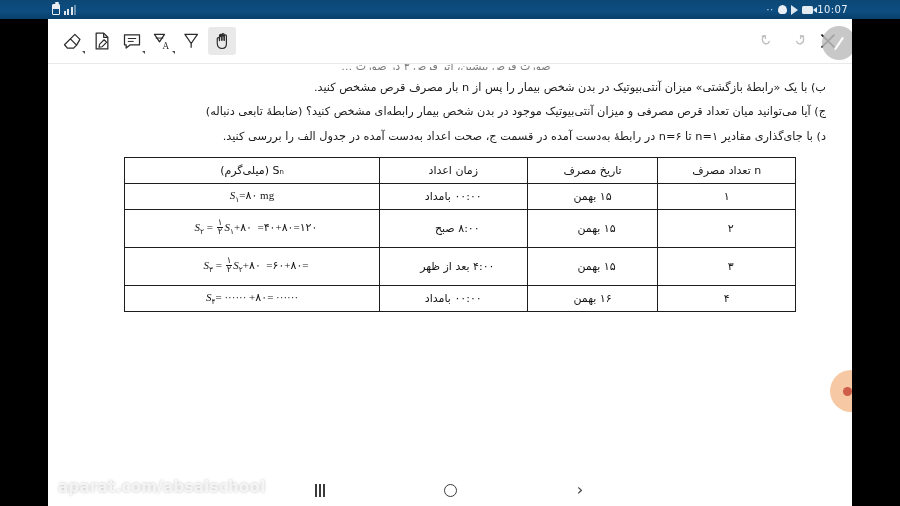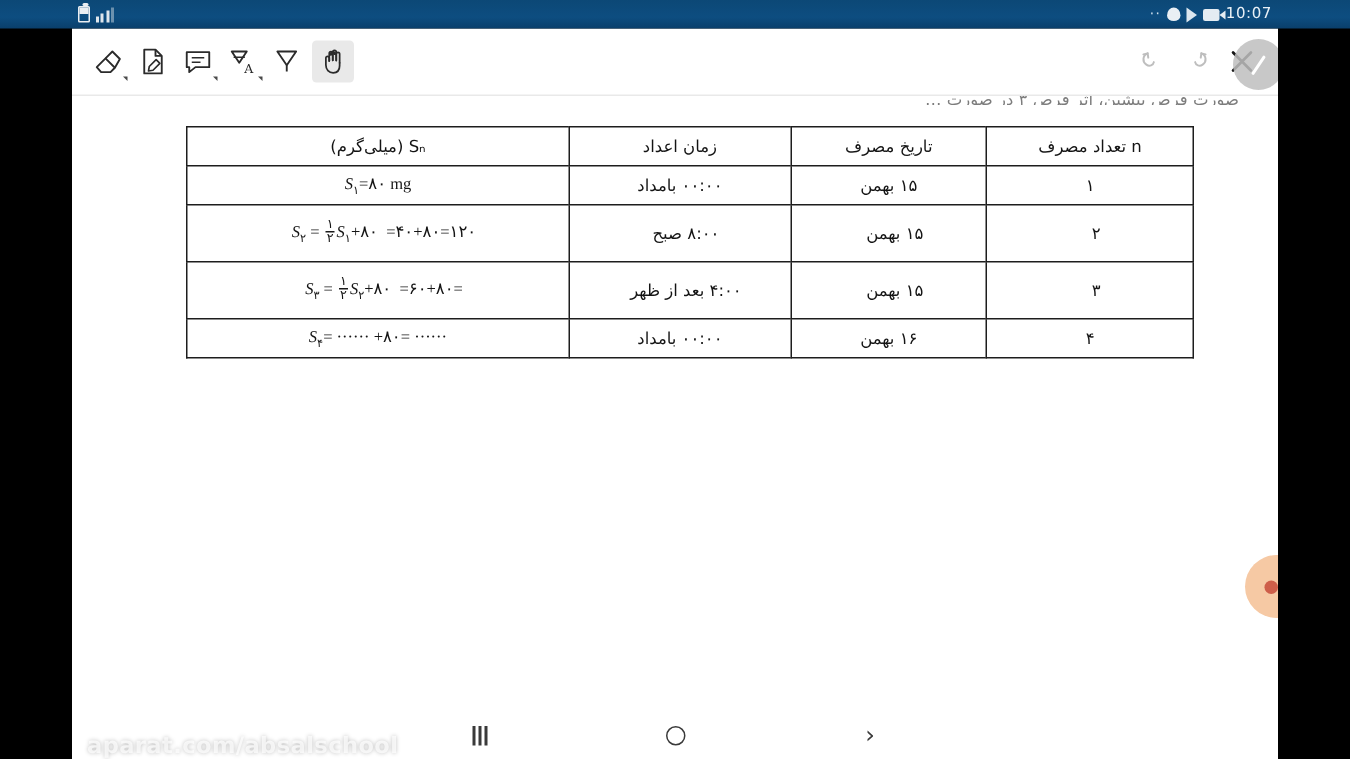--- a/index.html
+++ b/index.html
@@ -133,21 +133,21 @@
     text-align: right;
     padding-right: 8px;
   }
   .doc-line.clipped-top {
     color: #5c5c5c;
     height: 9px;
     overflow: hidden;
     font-size: 11px;
     opacity: .8;
   }
-  .l0 { margin-top: -3px; }
+  .l0 { margin-top: -3px; text-align: center; }
   .l1 { margin-top: 8px; }
   .l2 { margin-top: 12px; }
   .l3 { margin-top: 12px; }
   .l4 { margin-top: 12px; }
   .l5 { margin-top: 30px; padding-right: 34px; }
 
   
   #tbl-wrap { margin-top: 14px; padding: 0 38px 0 58px; }
   table.pill-table {
     width: 100%;
@@ -217,21 +217,21 @@
   #fab .pen {
     width: 2px; height: 15px;
     background: #ffffff;
     transform: rotate(34deg);
     border-radius: 1px;
   }
 
   
   #watermark {
     position: absolute;
-    left: 58px; bottom: 0;
+    left: 58px; bottom: 10px;
     font-size: 15px;
     font-weight: bold;
     color: rgba(255,255,255,.72);
     letter-spacing: .3px;
     z-index: 65;
     direction: ltr;
     text-shadow: 0 0 3px rgba(0,0,0,.25);
   }
 
   
@@ -357,20 +357,23 @@
   </div>
 
   <div id="fab">
     <span class="pen"></span>
   </div>
 
   <div id="page-wrap">
     <div id="doc">
 
       <div class="doc-line clipped-top l0">صورت قرص پیشین، اثر قرص ۳ در صورت …</div>
+      <div class="doc-line l2">ب) با یک «رابطهٔ بازگشتی» میزان آنتی‌بیوتیک در بدن شخص بیمار را پس از n بار مصرف قرص مشخص کنید.</div>
+      <div class="doc-line l3">ج) آیا می‌توانید میان تعداد قرص مصرفی و میزان آنتی‌بیوتیک موجود در بدن شخص بیمار رابطه‌ای مشخص کنید؟ (ضابطهٔ تابعی دنباله)</div>
+      <div class="doc-line l4">د) با جای‌گذاری مقادیر ۱=n تا ۶=n در رابطهٔ به‌دست آمده در قسمت ج، صحت اعداد به‌دست آمده در جدول الف را بررسی کنید.</div>
 
       <div id="tbl-wrap">
         <table class="pill-table">
           <thead>
             <tr>
               <th class="col-n">n تعداد مصرف</th>
               <th class="col-dt">تاریخ مصرف</th>
               <th class="col-tm">زمان اعداد</th>
               <th class="col-s">Sₙ (میلی‌گرم)</th>
             </tr>

